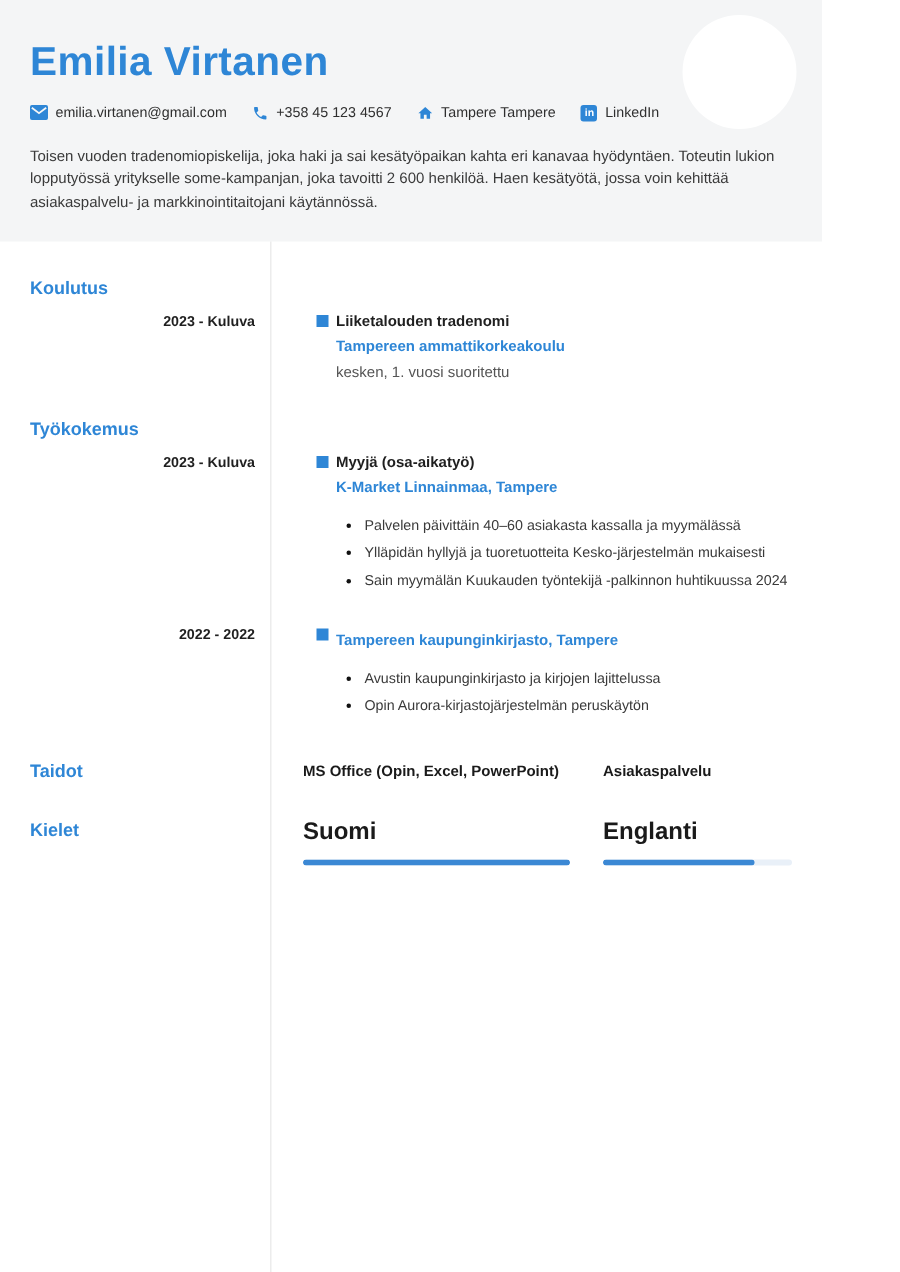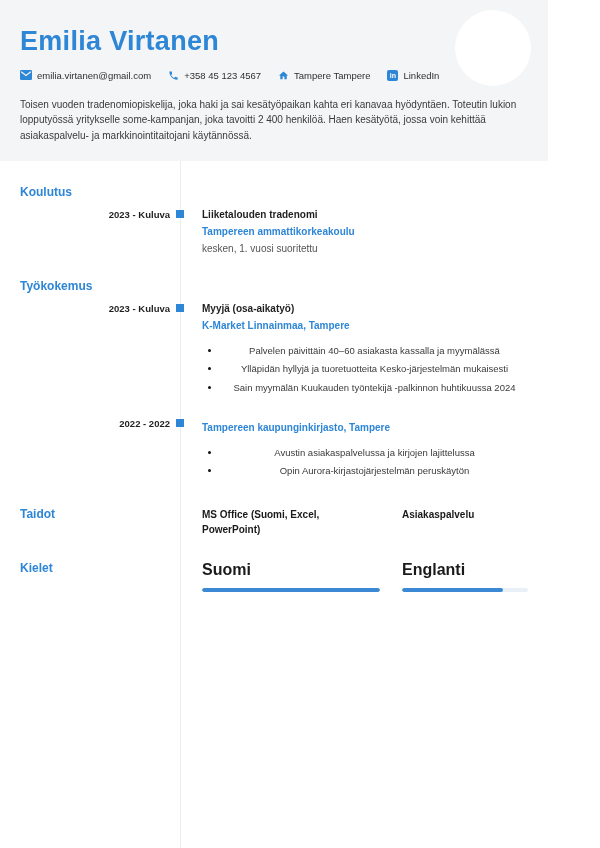--- a/index.html
+++ b/index.html
@@ -50,31 +50,31 @@
   .row { display:grid; grid-template-columns:180px 1fr; }
   .sec-title {
     margin:0; padding-left:20px;
     font-size:12px; font-weight:bold; color:#2e86d6;
   }
   .entry { margin-top:9px; }
   .dates {
     padding:1px 10px 0 20px;
     font-size:9.5px; font-weight:bold; color:#1f1f1f;text-align:right;
   }
-  .content { position:relative; padding:0 20px 0 22px; }
+  .content { position:relative; padding:0 20px 0 9px;margin-left:35px; }
   .sq {
     position:absolute; left:-4px; top:2px;
     width:8px; height:8px; background:#2e86d6;
   }
   .entry-title { font-size:10px; font-weight:bold; color:#1f1f1f; line-height:1.3; }
   .entry-org   { font-size:10px; font-weight:bold; color:#2e86d6; margin-top:4px; line-height:1.3; }
   .entry-note  { font-size:10px; color:#555; margin-top:4px; line-height:1.3; }
   ul.bullets {
     margin:12px 0 0 0; padding-left:19px;
-    font-size:9.5px; color:#3a3a3a;text-align:center;
+    font-size:9.5px; color:#3a3a3a;
   }
   ul.bullets li { margin-bottom:4.5px; line-height:1.45; }
   ul.bullets li::marker { color:#111; }
 
   .gap-lg { margin-top:24px; }
   .gap-md { margin-top:18px; }
 
   .two-col {
     display:grid; grid-template-columns:178px 1fr;
     column-gap:22px; row-gap:17px;
@@ -125,21 +125,21 @@
         </span>
         <span>Tampere Tampere</span>
       </div>
 
       <div class="contact">
         <span class="li-badge">in</span>
         <span>LinkedIn</span>
       </div>
     </div>
 
-    <div class="summary">Toisen vuoden tradenomiopiskelija, joka haki ja sai kesätyöpaikan kahta eri kanavaa hyödyntäen. Toteutin lukion lopputyössä yritykselle some-kampanjan, joka tavoitti 2 400 henkilöä. Haen kesätyötä, jossa voin kehittää asiakaspalvelu- ja markkinointitaitojani käytännössä.</div>
+    <div class="summary">Toisen vuoden tradenomiopiskelija, joka haki ja sai kesätyöpaikan kahta eri kanavaa hyödyntäen. Toteutin lukion lopputyössä yritykselle some-kampanjan, joka tavoitti 2 600 henkilöä. Haen kesätyötä, jossa voin kehittää asiakaspalvelu- ja markkinointitaitojani käytännössä.</div>
   </div>
 
   <div class="body">
 
     <section>
       <div class="row">
         <h2 class="sec-title">Koulutus</h2>
         <div></div>
       </div>
       <div class="row entry">
@@ -172,32 +172,32 @@
           </ul>
         </div>
       </div>
 
       <div class="row entry gap-md">
         <div class="dates">2022 - 2022</div>
         <div class="content">
           <span class="sq"></span>
           <div class="entry-org">Tampereen kaupunginkirjasto, Tampere</div>
           <ul class="bullets">
-            <li>Avustin asiakaspalvelussa ja kirjojen lajittelussa</li>
+            <li>Avustin kaupunginkirjasto ja kirjojen lajittelussa</li>
             <li>Opin Aurora-kirjastojärjestelmän peruskäytön</li>
           </ul>
         </div>
       </div>
     </section>
 
     <section class="gap-lg">
       <div class="row">
         <h2 class="sec-title">Taidot</h2>
         <div class="two-col">
-          <div class="skill">MS Office (Suomi, Excel, PowerPoint)</div>
+          <div class="skill">MS Office (Opin, Excel, PowerPoint)</div>
           <div class="skill">Asiakaspalvelu</div>
         </div>
       </div>
     </section>
 
     <section class="gap-lg">
       <div class="row">
         <h2 class="sec-title">Kielet</h2>
         <div class="two-col">
           <div>

